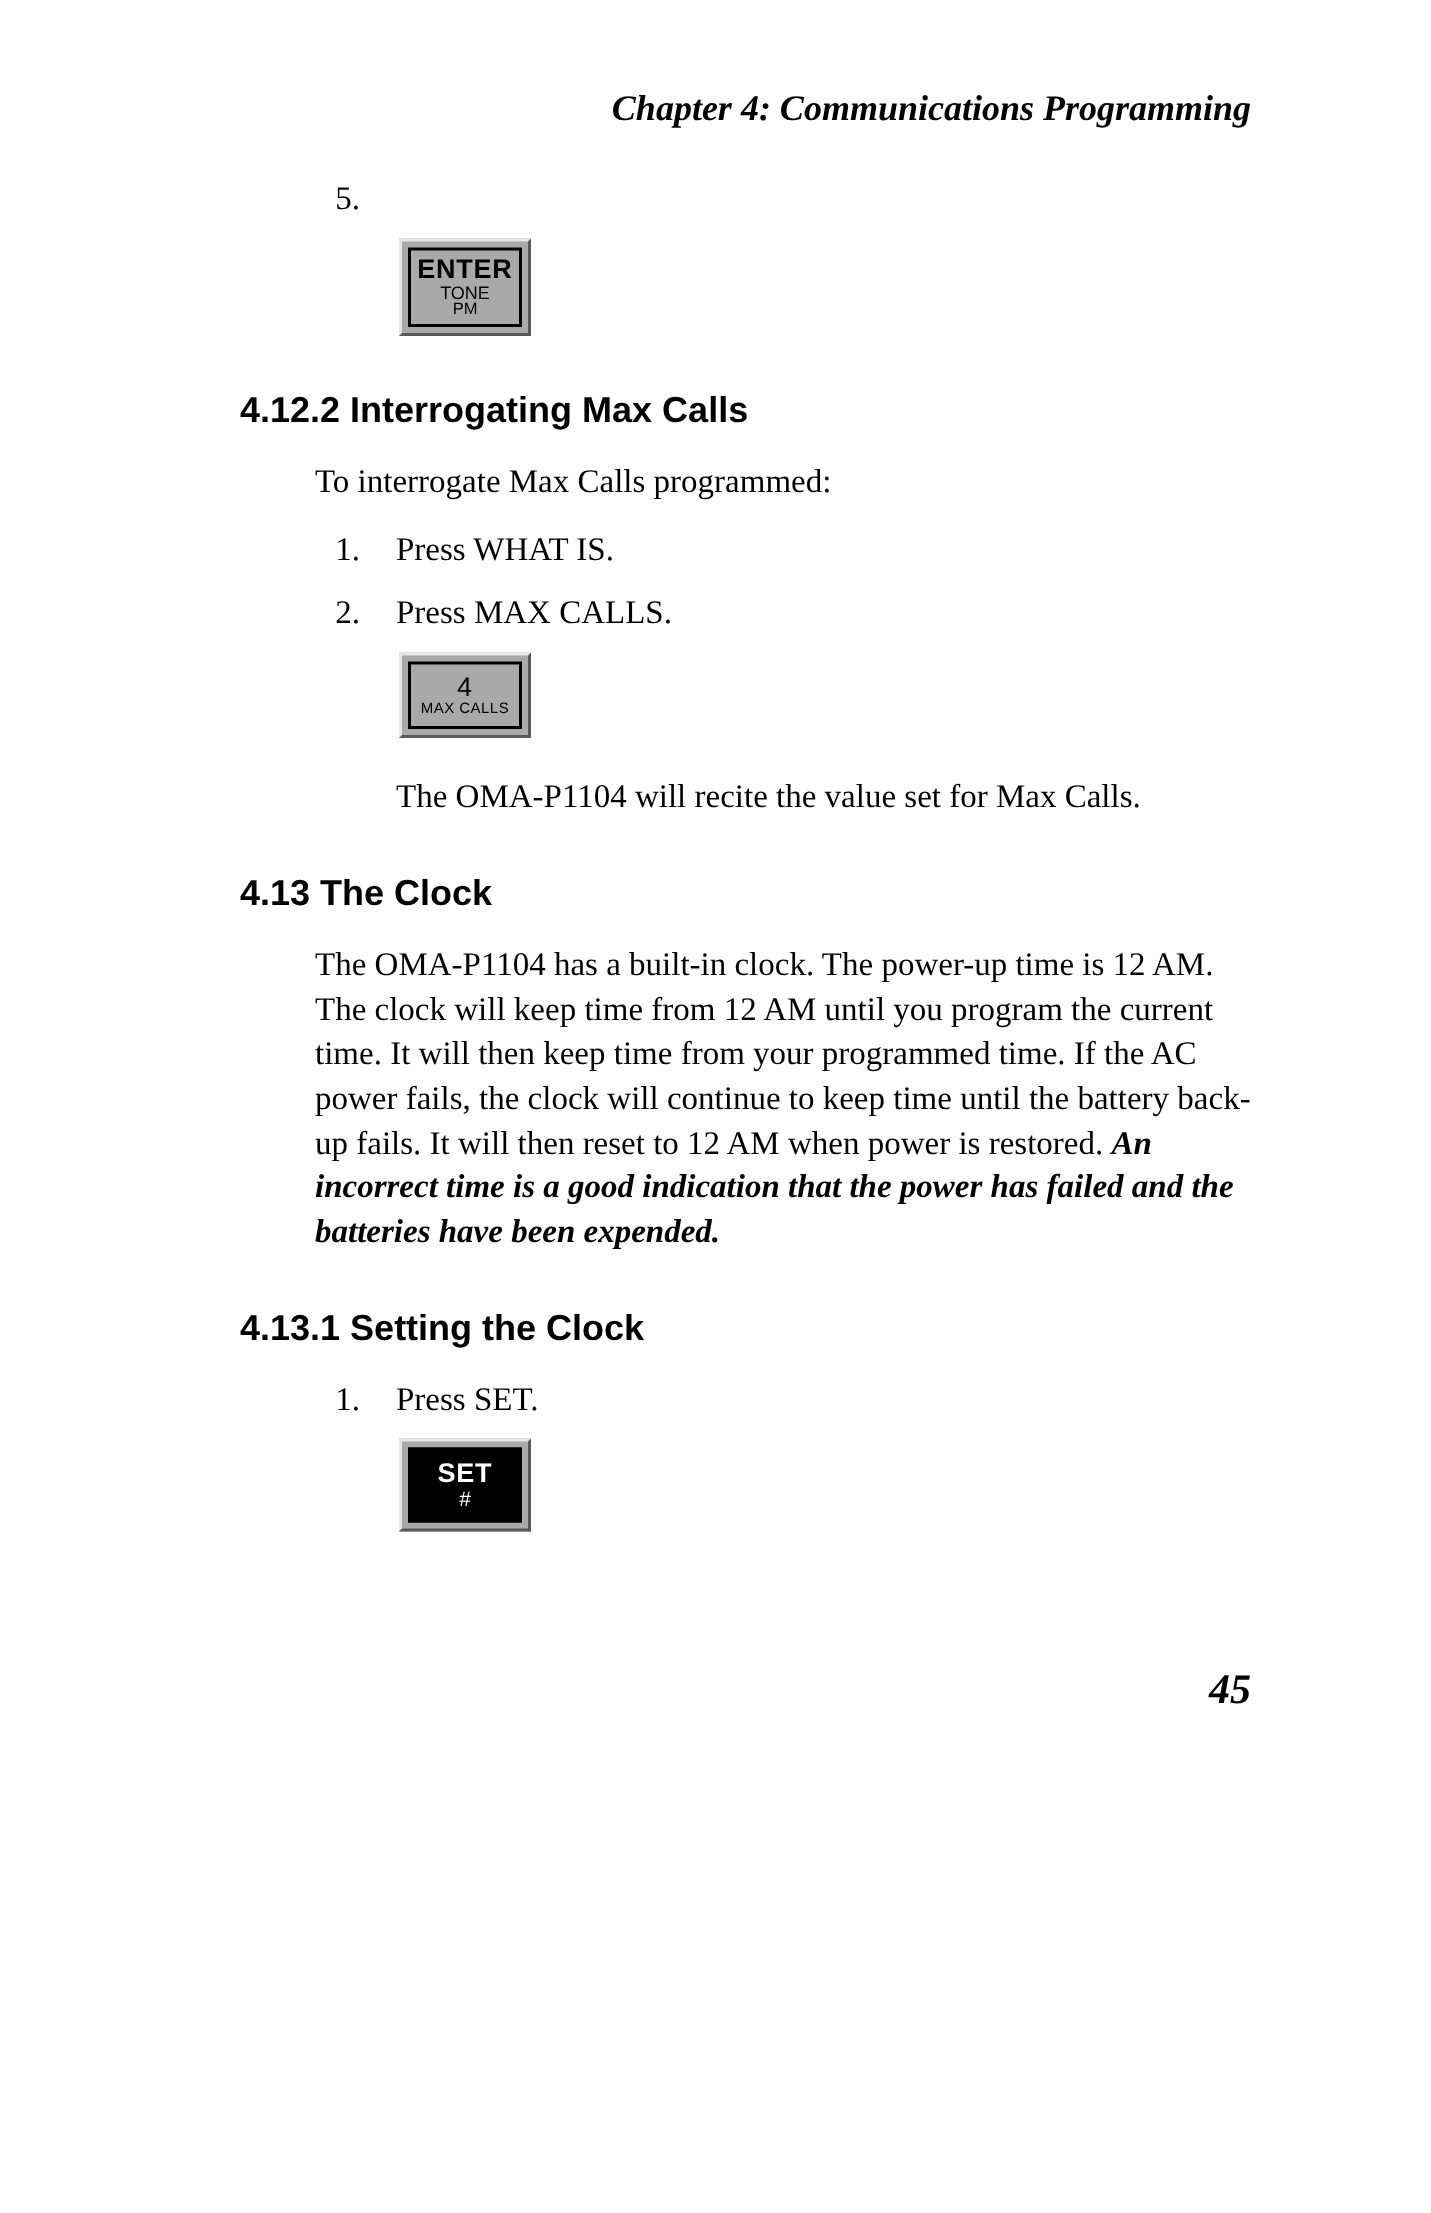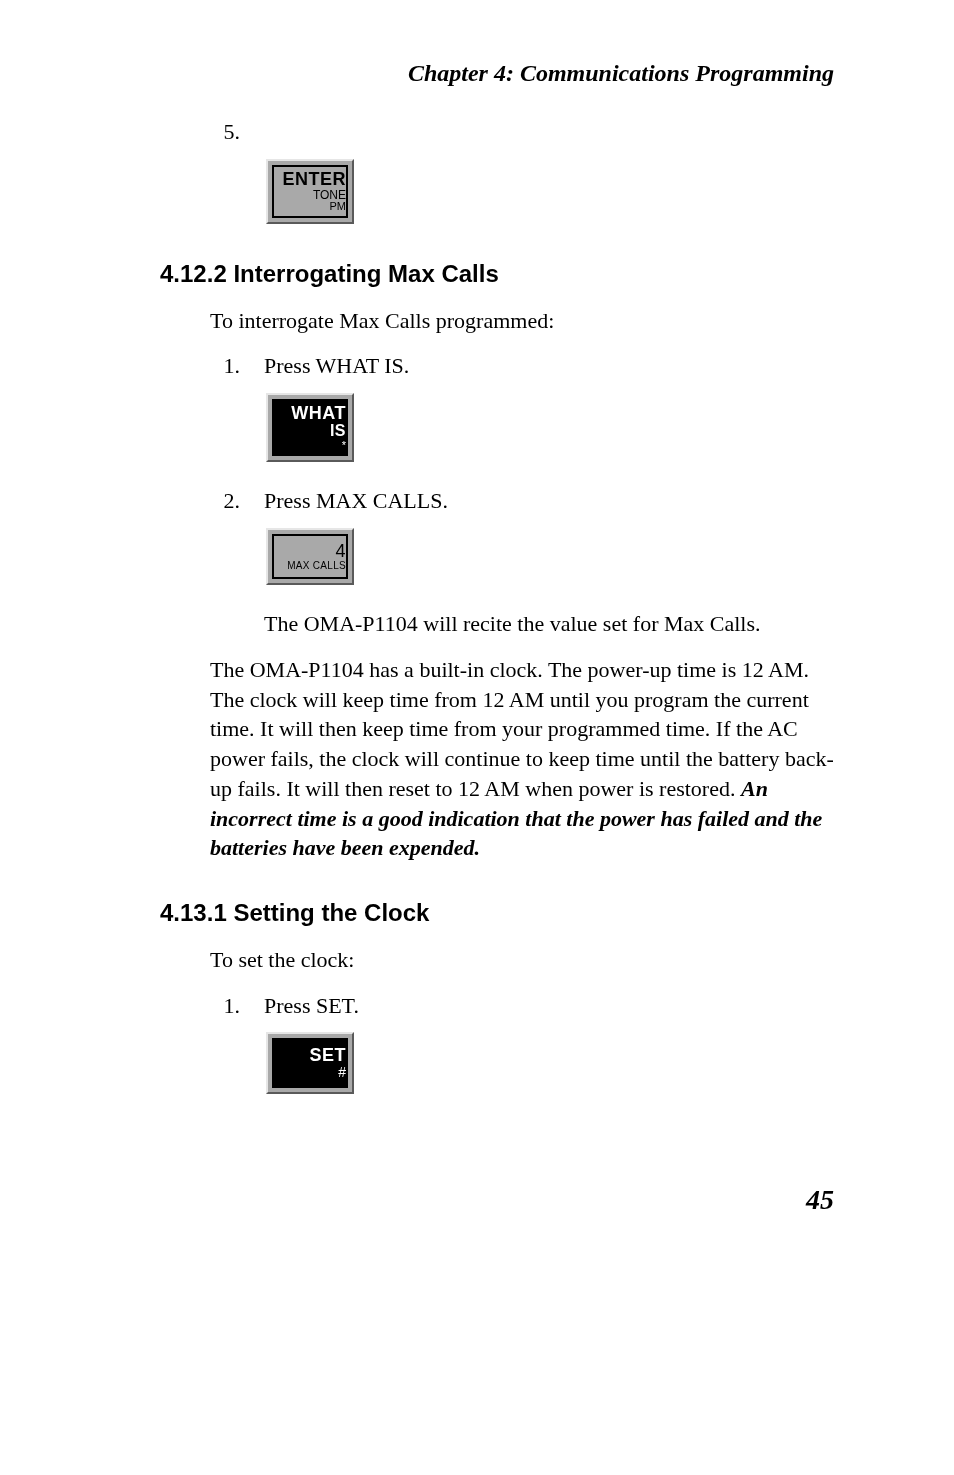--- a/index.html
+++ b/index.html
@@ -61,21 +61,21 @@
     background: #a9a9a9;
     border-top: 2px solid #e6e6e6;
     border-left: 2px solid #e6e6e6;
     border-right: 2px solid #5a5a5a;
     border-bottom: 2px solid #5a5a5a;
     padding: 4px;
   }
   .key-inner {
     display: flex;
     flex-direction: column;
-    align-items: flex-end;
+    align-items: center;
     justify-content: center;
     font-family: Helvetica, Arial, sans-serif;
     border: 2px solid #000;
     padding: 3px 0;
     line-height: 1.05;
   }
   .key-dark .key-inner {
     background: #000;
     color: #fff;
     border-color: #000;
@@ -140,29 +140,20 @@
 
   <div class="indent-block">
     <p class="body-text">To interrogate Max Calls programmed:</p>
 
     <div class="ol-item">
       <div class="ol-num">1.</div>
       <div>Press WHAT IS.</div>
     </div>
   </div>
 
-  <div class="key-wrap">
-    <div class="key key-dark">
-      <div class="key-inner">
-        <span class="key-line-main">WHAT</span>
-        <span class="key-line-main" style="font-size:16px;">IS</span>
-        <span class="key-line-sub2">*</span>
-      </div>
-    </div>
-  </div>
 
   <div class="indent-block">
     <div class="ol-item">
       <div class="ol-num">2.</div>
       <div>Press MAX CALLS.</div>
     </div>
   </div>
 
   <div class="key-wrap">
     <div class="key key-light key-maxcalls">
@@ -173,31 +164,31 @@
     </div>
   </div>
 
   <div class="indent-block">
     <div class="ol-item">
       <div class="ol-num"></div>
       <div>The OMA-P1104 will recite the value set for Max Calls.</div>
     </div>
   </div>
 
+  <div class="section-h">4.13  The Clock</div>
 
   <div class="indent-block">
     <p class="body-text">
       <span>The OMA-P1104 has a built-in clock. The power-up time is 12 AM. The clock will keep time from 12 AM until you program the current time. It will then keep time from your programmed time. If the AC power fails, the clock will continue to keep time until the battery back-up fails. It will then reset to 12 AM when power is restored. </span><span class="bold-italic">An incorrect time is a good indication that the power has failed and the batteries have been expended.</span>
     </p>
   </div>
 
   <div class="section-h">4.13.1  Setting the Clock</div>
 
   <div class="indent-block">
-    <p class="body-text">To set the clock:</p>
 
     <div class="ol-item">
       <div class="ol-num">1.</div>
       <div>Press SET.</div>
     </div>
   </div>
 
   <div class="key-wrap">
     <div class="key key-dark">
       <div class="key-inner" style="padding:6px 0;">

